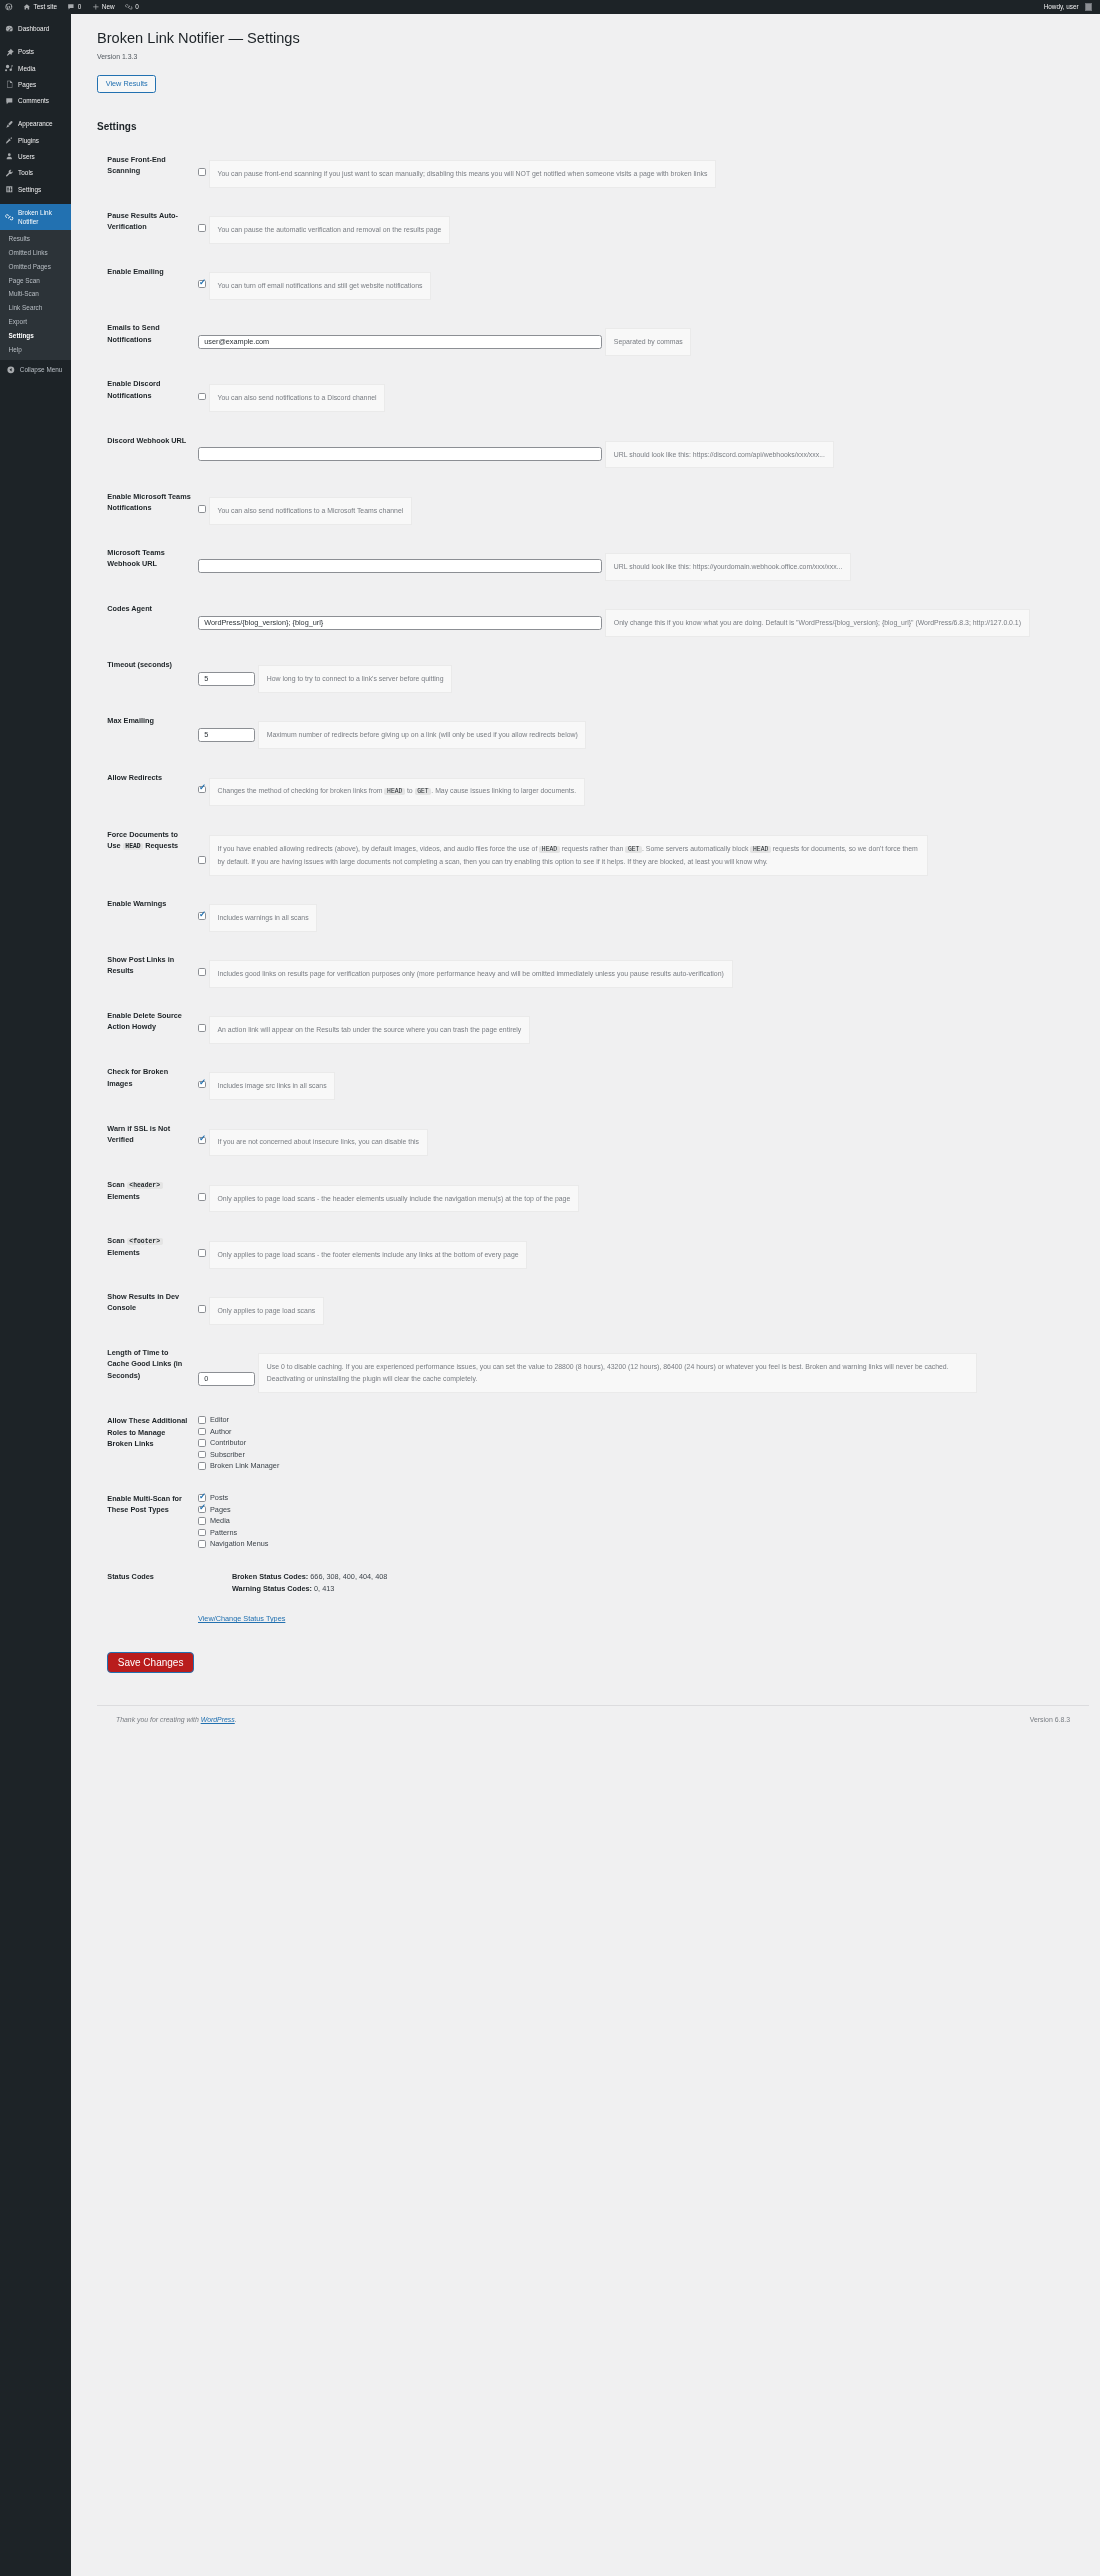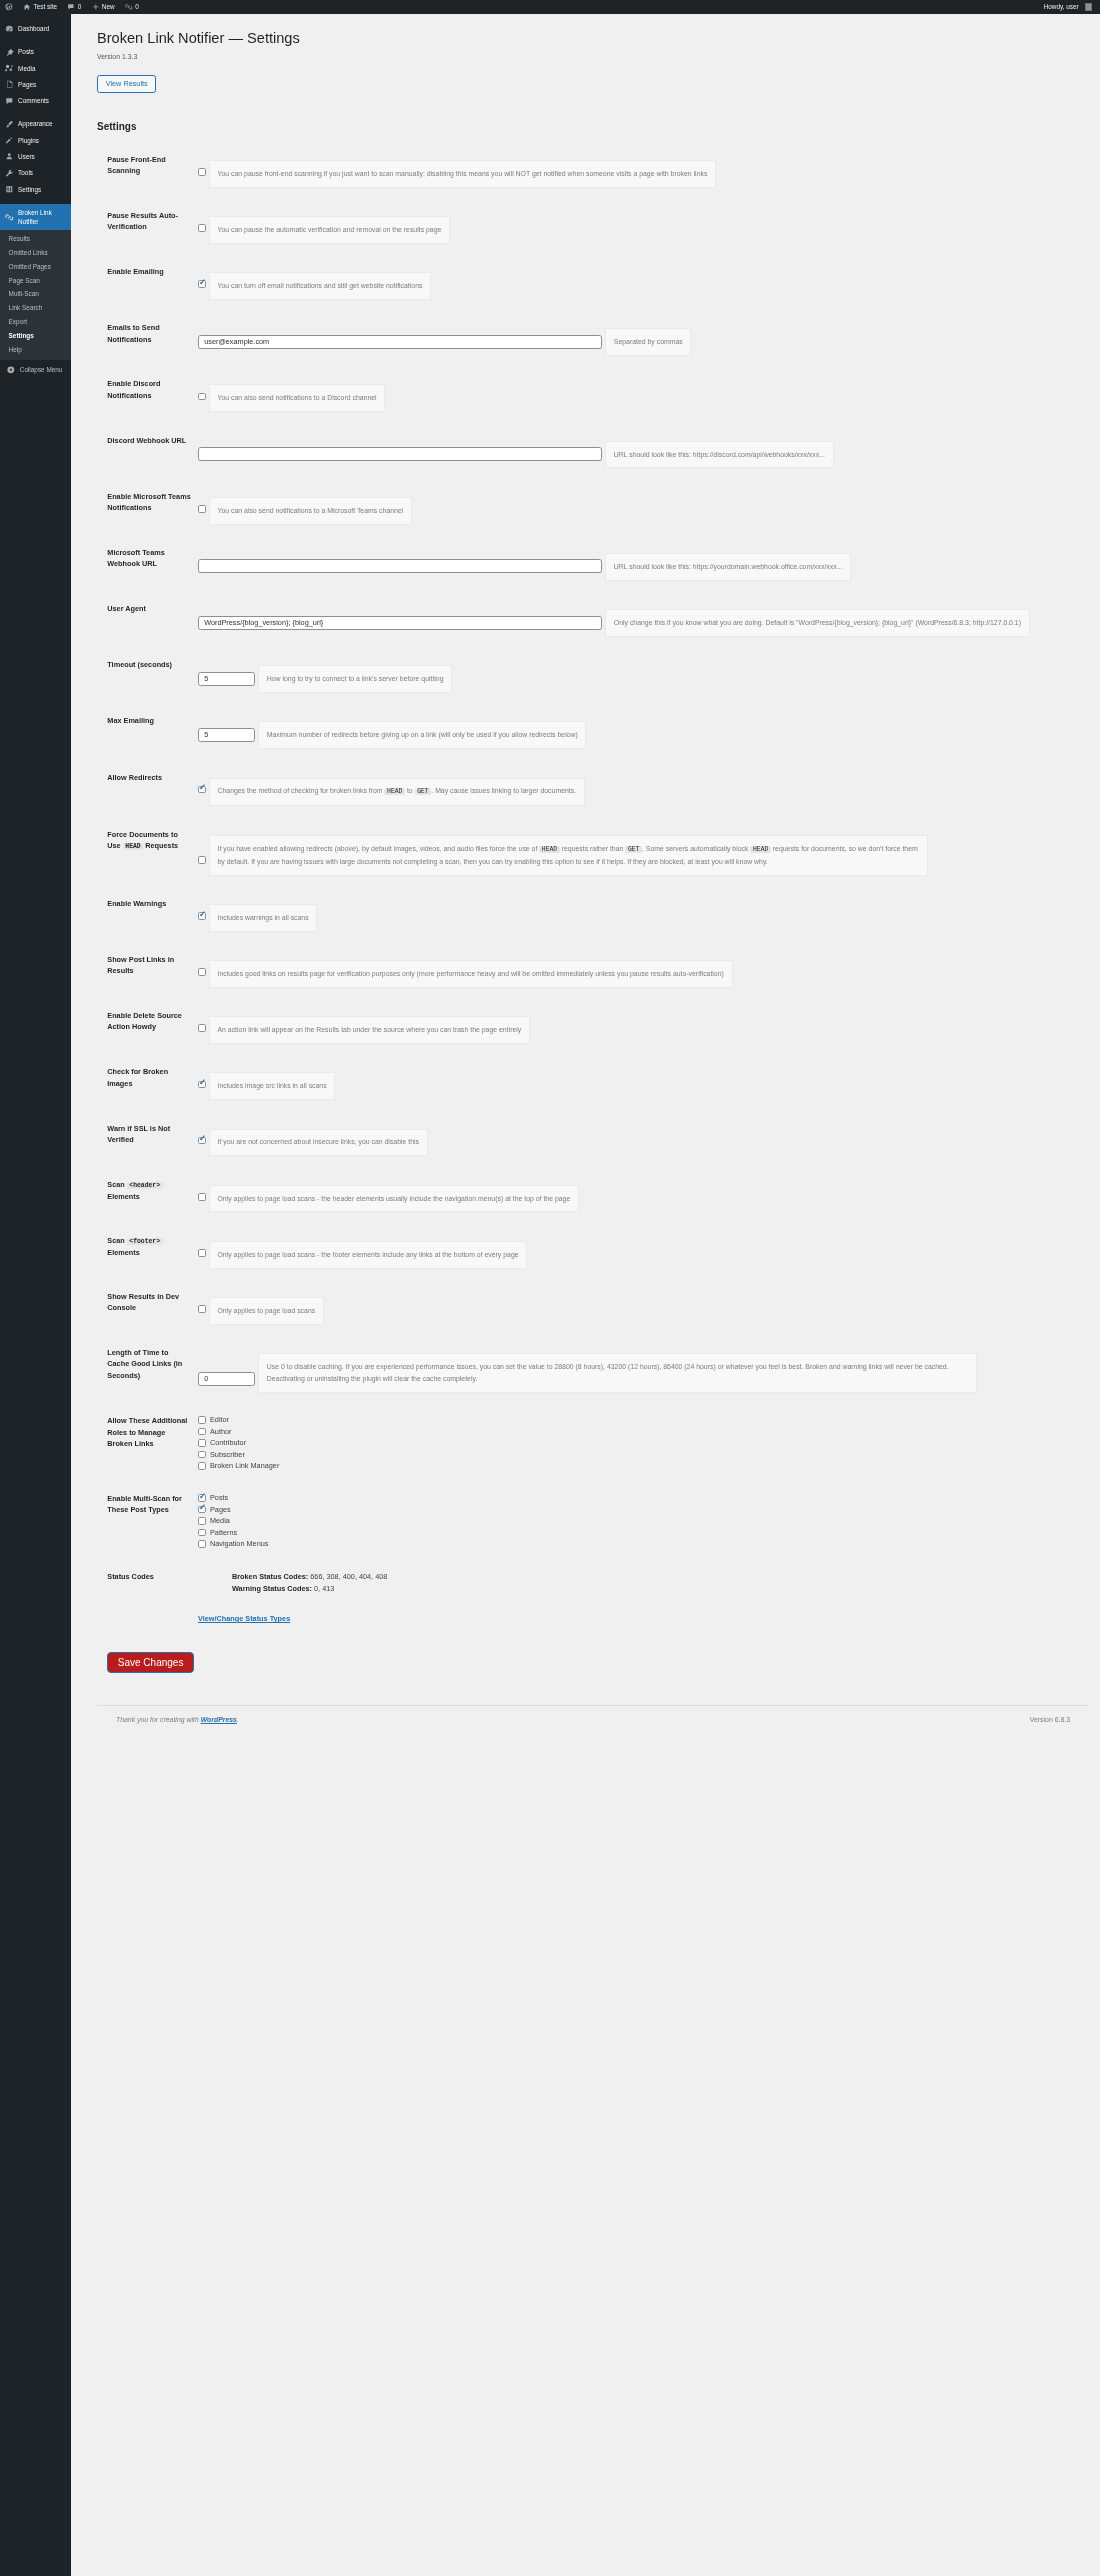--- a/index.html
+++ b/index.html
@@ -108,21 +108,21 @@
   .txt {
     border:0.9px solid #8c8f94; border-radius:2.6px; background:#fff;
     padding:3.4px 5.2px; font-size:7.3px; line-height:10.3px; color:#2c3338;
     font-family:"Liberation Sans", sans-serif; height:14px;
   }
   .txt.wide { width:404px; }
   .txt.narrow { width:57px; }
 
   .status-line { font-size:7.3px; line-height:12px; color:#3c434a;margin-left:34px; }
   .status-line b { color:#1d2327; }
-  a.link { color:#2271b1; text-decoration:underline;font-weight:bold; }
+  a.link { color:#2271b1; text-decoration:underline; }
   .vc-link { display:inline-block; margin-top:19px; font-size:7.3px; }
 
   .btn-primary {
     display:inline-block; padding:4.3px 9.5px; background:#b91c1c;
     border:0.9px solid #2271b1; border-radius:4px; color:#fff;
     font-size:10px; line-height:10.3px;
   }
   .save-wrap { margin-top:18px; padding-left:10.3px; }
 
   #footer {
@@ -356,21 +356,21 @@
 
     <tr>
       <th class="ft-label">Microsoft Teams Webhook URL</th>
       <td class="ft-field">
         <input class="txt wide" type="text" value="" style="">
         <div class="desc">URL should look like this: https://yourdomain.webhook.office.com/xxx/xxx...</div>
       </td>
     </tr>
 
     <tr>
-      <th class="ft-label">User Agent</th>
+      <th class="ft-label">Codes Agent</th>
       <td class="ft-field">
         <input class="txt wide" type="text" value="WordPress/{blog_version}; {blog_url}" style="">
         <div class="desc">Only change this if you know what you are doing. Default is "WordPress/{blog_version}; {blog_url}" (WordPress/6.8.3; http://127.0.0.1)</div>
       </td>
     </tr>
 
     <tr>
       <th class="ft-label">Timeout (seconds)</th>
       <td class="ft-field">
         <input class="txt narrow" type="text" value="5" style="">

